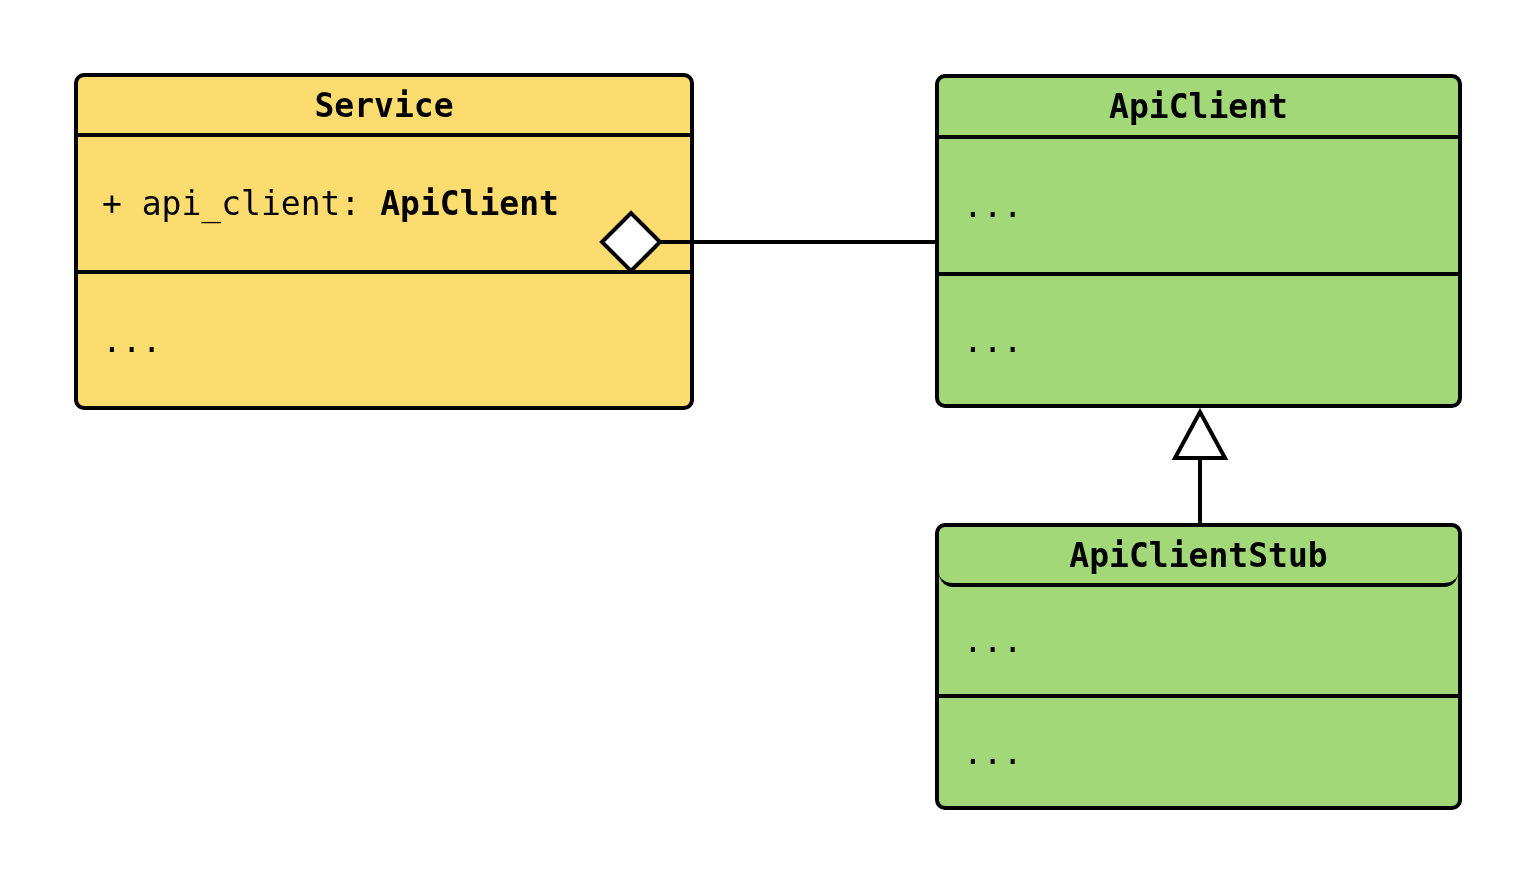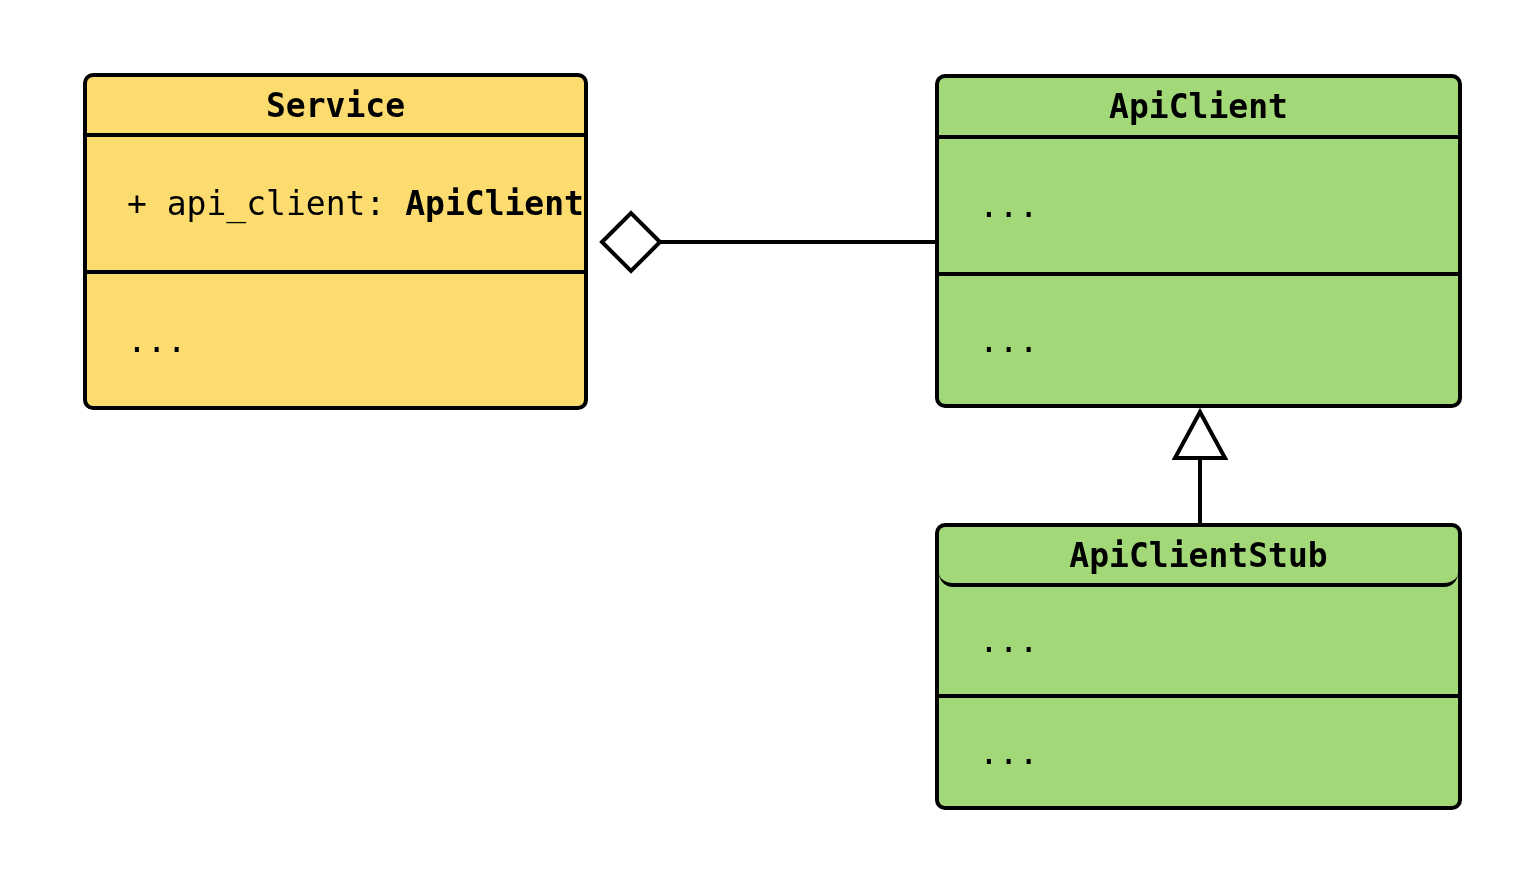--- a/index.html
+++ b/index.html
@@ -35,42 +35,42 @@
     font-size: 33px;
     display: flex;
     align-items: center;
     justify-content: center;
     white-space: pre;
   }
   .uml-section {
     box-sizing: border-box;
     display: flex;
     align-items: center;
-    padding-left: 40px;
+    padding-left: 24px;
     font-size: 33px;
     white-space: pre;
   }
   .uml-section.with-sep { border-bottom: 4px solid #000000; }
   .uml-section.grow { flex: 1 1 auto; }
   .bold { font-weight: bold; }
   #connector-layer {
     position: absolute;
     left: 0;
     top: 0;
     width: 1538px;
     height: 887px;
     pointer-events: none;
   }
 </style>
 </head>
 <body>
 
 <div id="canvas">
 
-  <div class="uml-class yellow" style="left:83px; top:73px; width:505px; height:337px;justify-content:space-between;">
+  <div class="uml-class yellow" style="left:74px; top:73px; width:620px; height:337px;justify-content:space-between;">
     <div class="uml-title" style="height:60px;">Service</div>
     <div class="uml-section with-sep" style="height:137px;">
       <span>+ api_client: </span><span class="bold">ApiClient</span>
     </div>
     <div class="uml-section grow">
       <span>...</span>
     </div>
   </div>
 
   <div class="uml-class green" style="left:935px; top:74px; width:527px; height:334px;">

